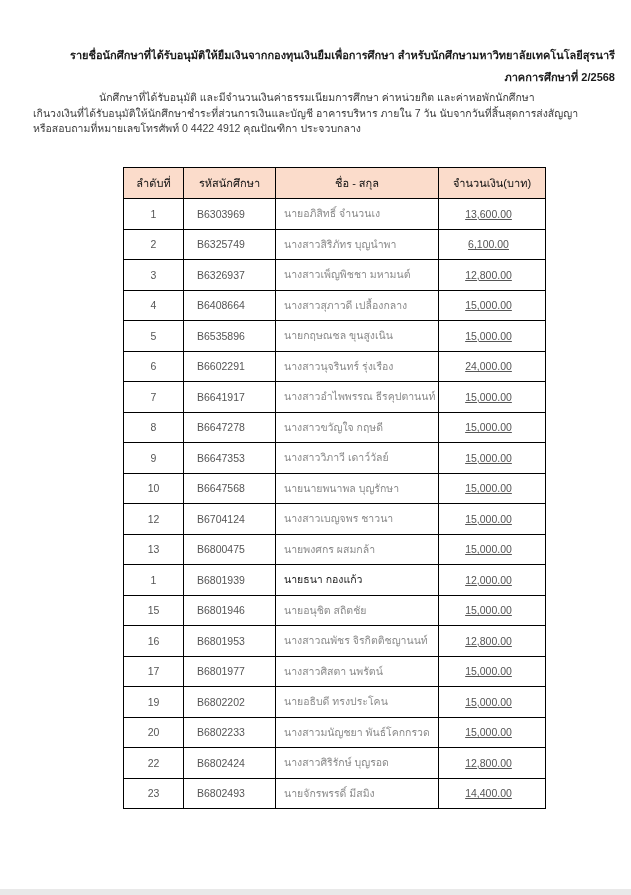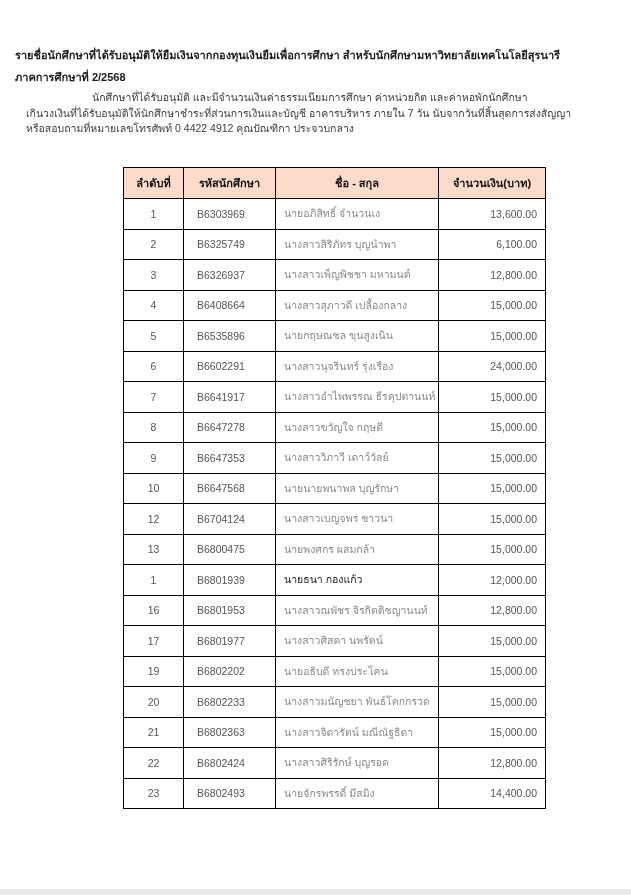--- a/index.html
+++ b/index.html
@@ -13,30 +13,30 @@
     width: 631px;
     height: 895px;
     background: #ffffff;
     overflow: hidden;
   }
   .doc-title {
     position: absolute;
     top: 44px;
     left: 15px;
     width: 600px;
-    text-align: left;
+    text-align: right;
     font-size: 11px;
     font-weight: bold;
     color: #1a1a1a;
     line-height: 22px;
   }
   .intro {
     position: absolute;
     top: 90px;
-    left: 26px;
+    left: 33px;
     width: 570px;
     font-size: 10.5px;
     color: #3d3d3d;
     line-height: 15.5px;
   }
   .intro .first-line {
     padding-left: 66px;
   }
   table.students {
     position: absolute;
@@ -47,34 +47,34 @@
     table-layout: fixed;
     font-size: 10.5px;
   }
   table.students th, table.students td {
     border: 1px solid #000000;
     overflow: hidden;
     white-space: nowrap;
   }
   table.students th {
     background: #fbdccb;
-    font-weight: bold;
+    font-weight: normal;
     color: #111111;
     font-size: 11px;
     height: 28px;
     text-align: center;
   }
   table.students td {
     height: 27.5px;
     vertical-align: middle;
   }
   td.no     { text-align: center; color: #555555; }
   td.sid    { padding-left: 13px; color: #555555; }
   td.sname  { padding-left: 8px;  color: #8a8a8a; }
-  td.amount { text-align: right; padding-right: 8px; color: #555555; }
+  td.amount { text-align: center; padding-right: 8px; color: #555555; text-decoration: underline; }
   tr.bold-row td.sname { color: #222222; font-weight: normal; }
   .bottom-bar {
     position: absolute;
     left: 0;
     top: 889px;
     width: 631px;
     height: 6px;
     background: #e9e9e9;
   }
 </style>
@@ -182,20 +182,26 @@
           <td class="sname">นายพงศกร ผสมกล้า</td>
           <td class="amount">15,000.00</td>
         </tr>
         <tr class="bold-row">
           <td class="no">1</td>
           <td class="sid">B6801939</td>
           <td class="sname">นายธนา กองแก้ว</td>
           <td class="amount">12,000.00</td>
         </tr>
         <tr>
+          <td class="no">15</td>
+          <td class="sid">B6801946</td>
+          <td class="sname">นายอนุชิต สถิตชัย</td>
+          <td class="amount">15,000.00</td>
+        </tr>
+        <tr>
           <td class="no">16</td>
           <td class="sid">B6801953</td>
           <td class="sname">นางสาวณพัชร จิรกิตติชญานนท์</td>
           <td class="amount">12,800.00</td>
         </tr>
         <tr>
           <td class="no">17</td>
           <td class="sid">B6801977</td>
           <td class="sname">นางสาวศิสตา นพรัตน์</td>
           <td class="amount">15,000.00</td>
@@ -206,26 +212,20 @@
           <td class="sname">นายอธิบดี ทรงประโคน</td>
           <td class="amount">15,000.00</td>
         </tr>
         <tr>
           <td class="no">20</td>
           <td class="sid">B6802233</td>
           <td class="sname">นางสาวมนัญชยา พันธ์โคกกรวด</td>
           <td class="amount">15,000.00</td>
         </tr>
         <tr>
-          <td class="no">21</td>
-          <td class="sid">B6802363</td>
-          <td class="sname">นางสาวจิดารัตน์ มณีณัฐธิดา</td>
-          <td class="amount">15,000.00</td>
-        </tr>
-        <tr>
           <td class="no">22</td>
           <td class="sid">B6802424</td>
           <td class="sname">นางสาวศิริรักษ์ บุญรอด</td>
           <td class="amount">12,800.00</td>
         </tr>
         <tr>
           <td class="no">23</td>
           <td class="sid">B6802493</td>
           <td class="sname">นายจักรพรรดิ์ มีสมิง</td>
           <td class="amount">14,400.00</td>

